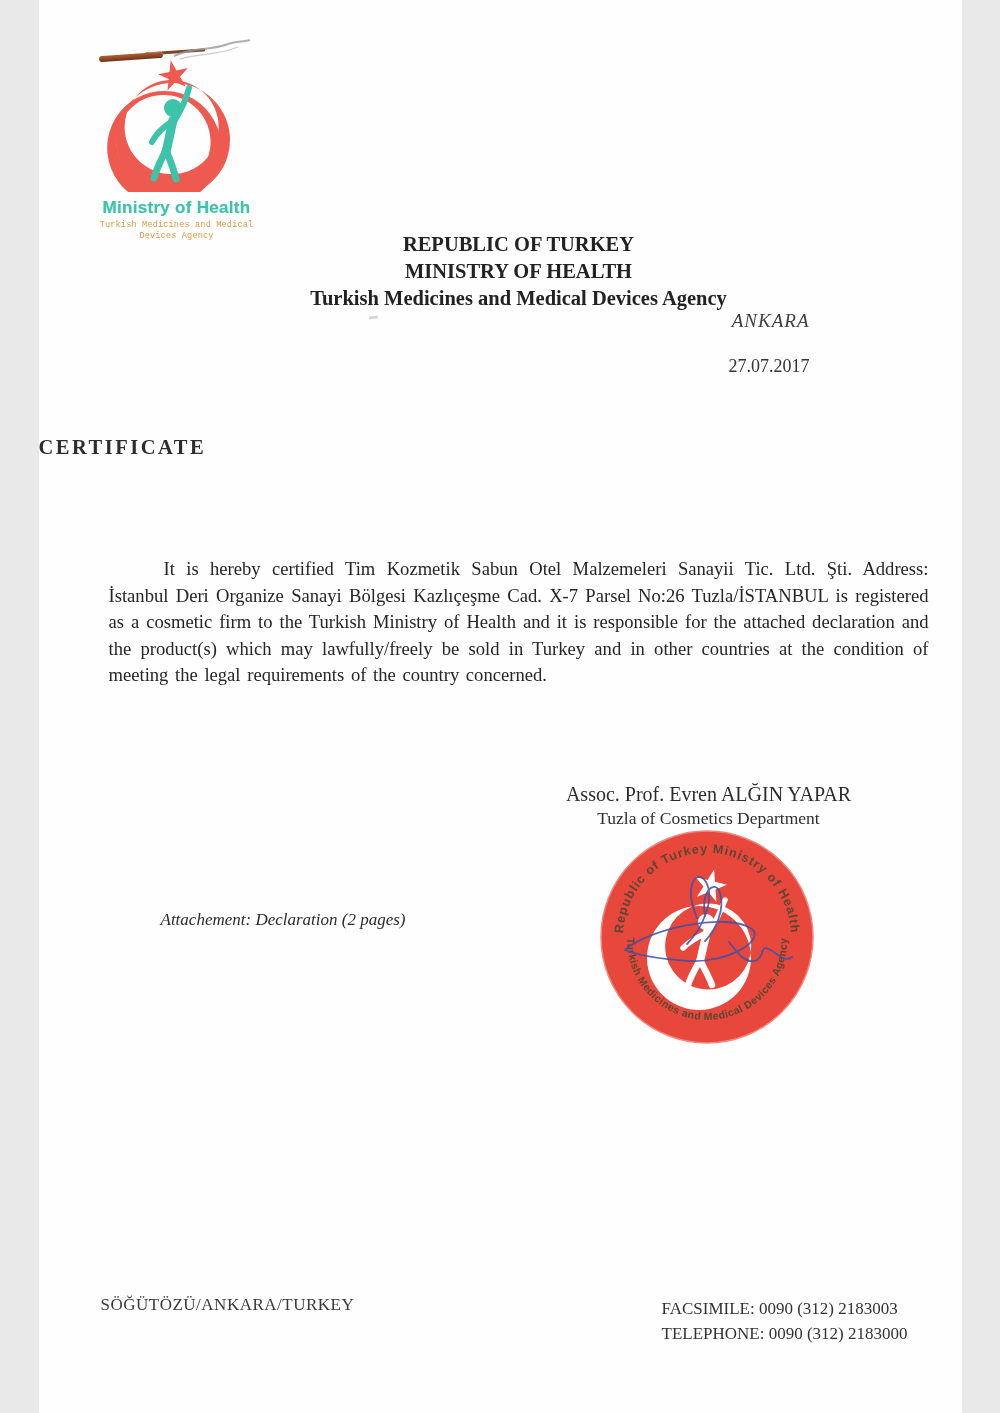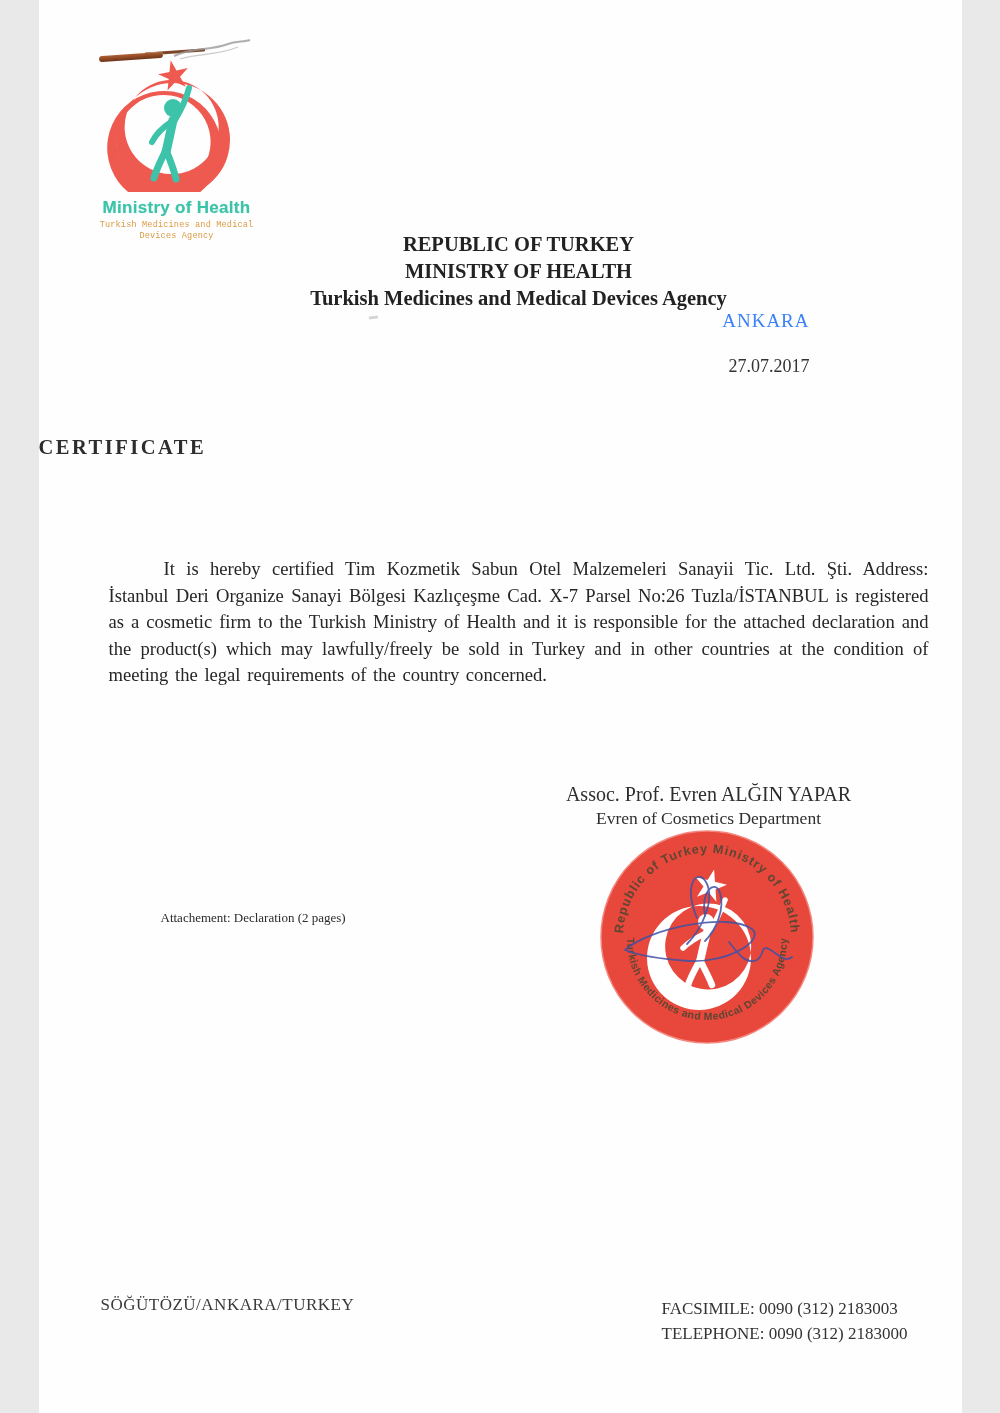--- a/index.html
+++ b/index.html
@@ -39,40 +39,40 @@
     font-family:Liberation Mono, monospace;
     font-size:8.5px;line-height:11px;color:#d89a40;
     margin-top:2px;letter-spacing:.2px;
   }
 
   
   .header-block{left:0;top:231px;width:960px;text-align:center;}
   .header-block .h-line{
     font-weight:bold;font-size:20.5px;line-height:27px;color:#222;
   }
-  .city{right:152px;top:310px;font-size:19px;color:#3b82f6;letter-spacing:1px;}
+  .city{right:152px;top:310px;font-size:19px;color:#404040;letter-spacing:1px;font-style:italic;}
   .date{right:152px;top:356px;font-size:18px;color:#333;}
 
   .cert-title{
     left:0;top:436px;width:960px;text-align:left;
     font-weight:bold;font-size:20.5px;letter-spacing:2.5px;color:#2d2d2d;
   }
 
   .body-par{
     left:70px;top:556px;width:820px;
     font-size:18.6px;line-height:26.5px;
     text-align:justify;color:#262626;
     text-indent:55px;word-spacing:2px;
   }
 
   .sig-block{left:480px;top:782px;width:380px;text-align:center;}
   .sig-name{font-size:20px;color:#2e2e2e;line-height:24px;}
   .sig-title{font-size:17.5px;color:#2e2e2e;line-height:24px;}
 
-  .attachment{left:122px;top:910px;font-size:13px;color:#2b2b2b;}
+  .attachment{left:122px;top:910px;font-size:17px;color:#2b2b2b;font-style:italic;}
 
   .seal-wrap{left:540px;top:822px;width:300px;height:232px;}
 
   .footer-address{left:62px;top:1295px;font-size:17px;color:#3a3a3a;letter-spacing:.5px;}
   .footer-right{left:623px;top:1296px;font-size:17px;color:#333;line-height:25px;}
 </style>
 </head>
 <body>
 
 <div class="page">
@@ -117,21 +117,21 @@
   </div>
   <div class="abs city">ANKARA</div>
   <div class="abs date">27.07.2017</div>
 
   <div class="abs cert-title">CERTIFICATE</div>
 
   <div class="abs body-par">It is hereby certified Tim Kozmetik Sabun Otel Malzemeleri Sanayii Tic. Ltd. Şti. Address: İstanbul Deri Organize Sanayi Bölgesi Kazlıçeşme Cad. X-7 Parsel No:26 Tuzla/İSTANBUL is registered as a cosmetic firm to the Turkish Ministry of Health and it is responsible for the attached declaration and the product(s) which may lawfully/freely be sold in Turkey and in other countries at the condition of meeting the legal requirements of the country concerned.</div>
 
   <div class="abs sig-block">
     <div class="sig-name">Assoc. Prof. Evren ALĞIN YAPAR</div>
-    <div class="sig-title">Evren of Cosmetics Department</div>
+    <div class="sig-title">Tuzla of Cosmetics Department</div>
   </div>
 
   <div class="abs attachment">Attachement: Declaration (2 pages)</div>
 
   <div class="abs seal-wrap">
     <svg width="300" height="232" viewBox="0 0 300 232">
       <circle cx="128" cy="115" r="106" fill="#e8473c"></circle>
       <circle cx="128" cy="115" r="106" fill="none" stroke="#f3877e" stroke-width="1.5"></circle>
       <defs>
         <path id="sealTopArc" d="M 49.1,143.7 A 84,84 0 1 1 206.9,143.7" fill="none"></path>

